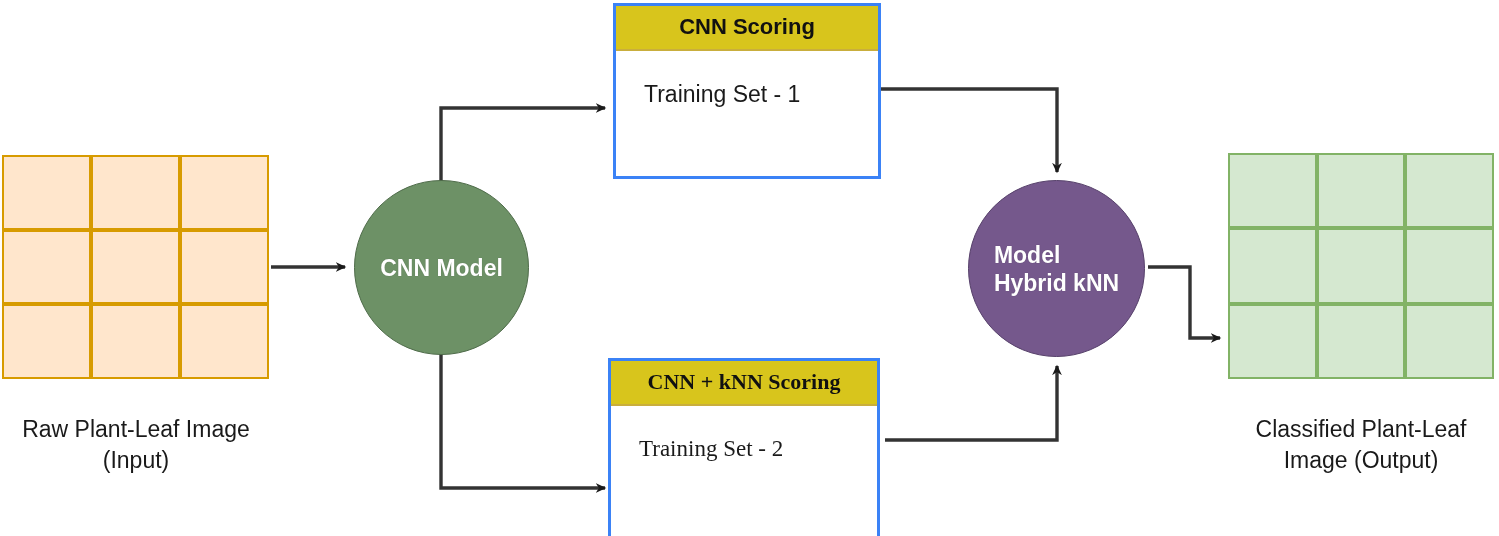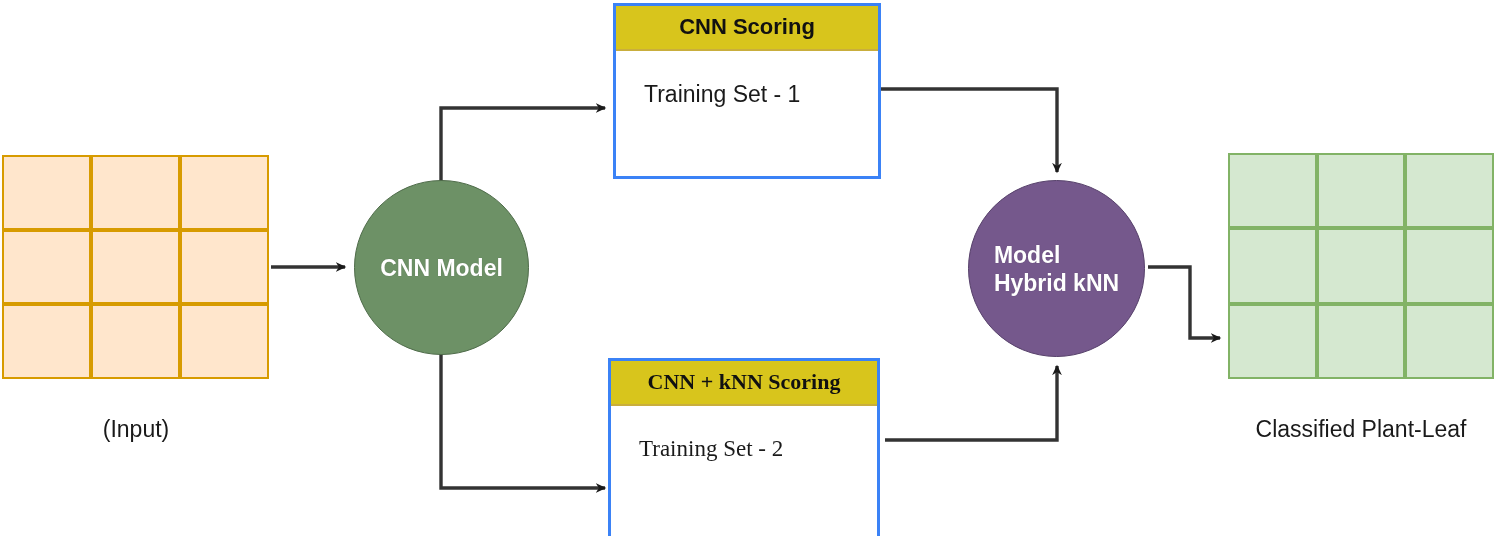--- a/index.html
+++ b/index.html
@@ -184,20 +184,21 @@
     <div class="cell"></div>
     <div class="cell"></div>
     <div class="cell"></div>
     <div class="cell"></div>
     <div class="cell"></div>
     <div class="cell"></div>
     <div class="cell"></div>
     <div class="cell"></div>
   </div>
   <div class="caption caption-input">
+    <div>Raw Plant-Leaf Image</div>
     <div>(Input)</div>
   </div>
 
   <div class="circle circle-cnn">
     <span>CNN Model</span>
   </div>
 
   <div class="scorebox box-top">
     <div class="sb-header">CNN Scoring</div>
     <div class="sb-body">Training Set - 1</div>
@@ -221,15 +222,16 @@
     <div class="cell"></div>
     <div class="cell"></div>
     <div class="cell"></div>
     <div class="cell"></div>
     <div class="cell"></div>
     <div class="cell"></div>
     <div class="cell"></div>
   </div>
   <div class="caption caption-output">
     <div>Classified Plant-Leaf</div>
+    <div>Image (Output)</div>
   </div>
 
 </div>
 
 </body></html>

